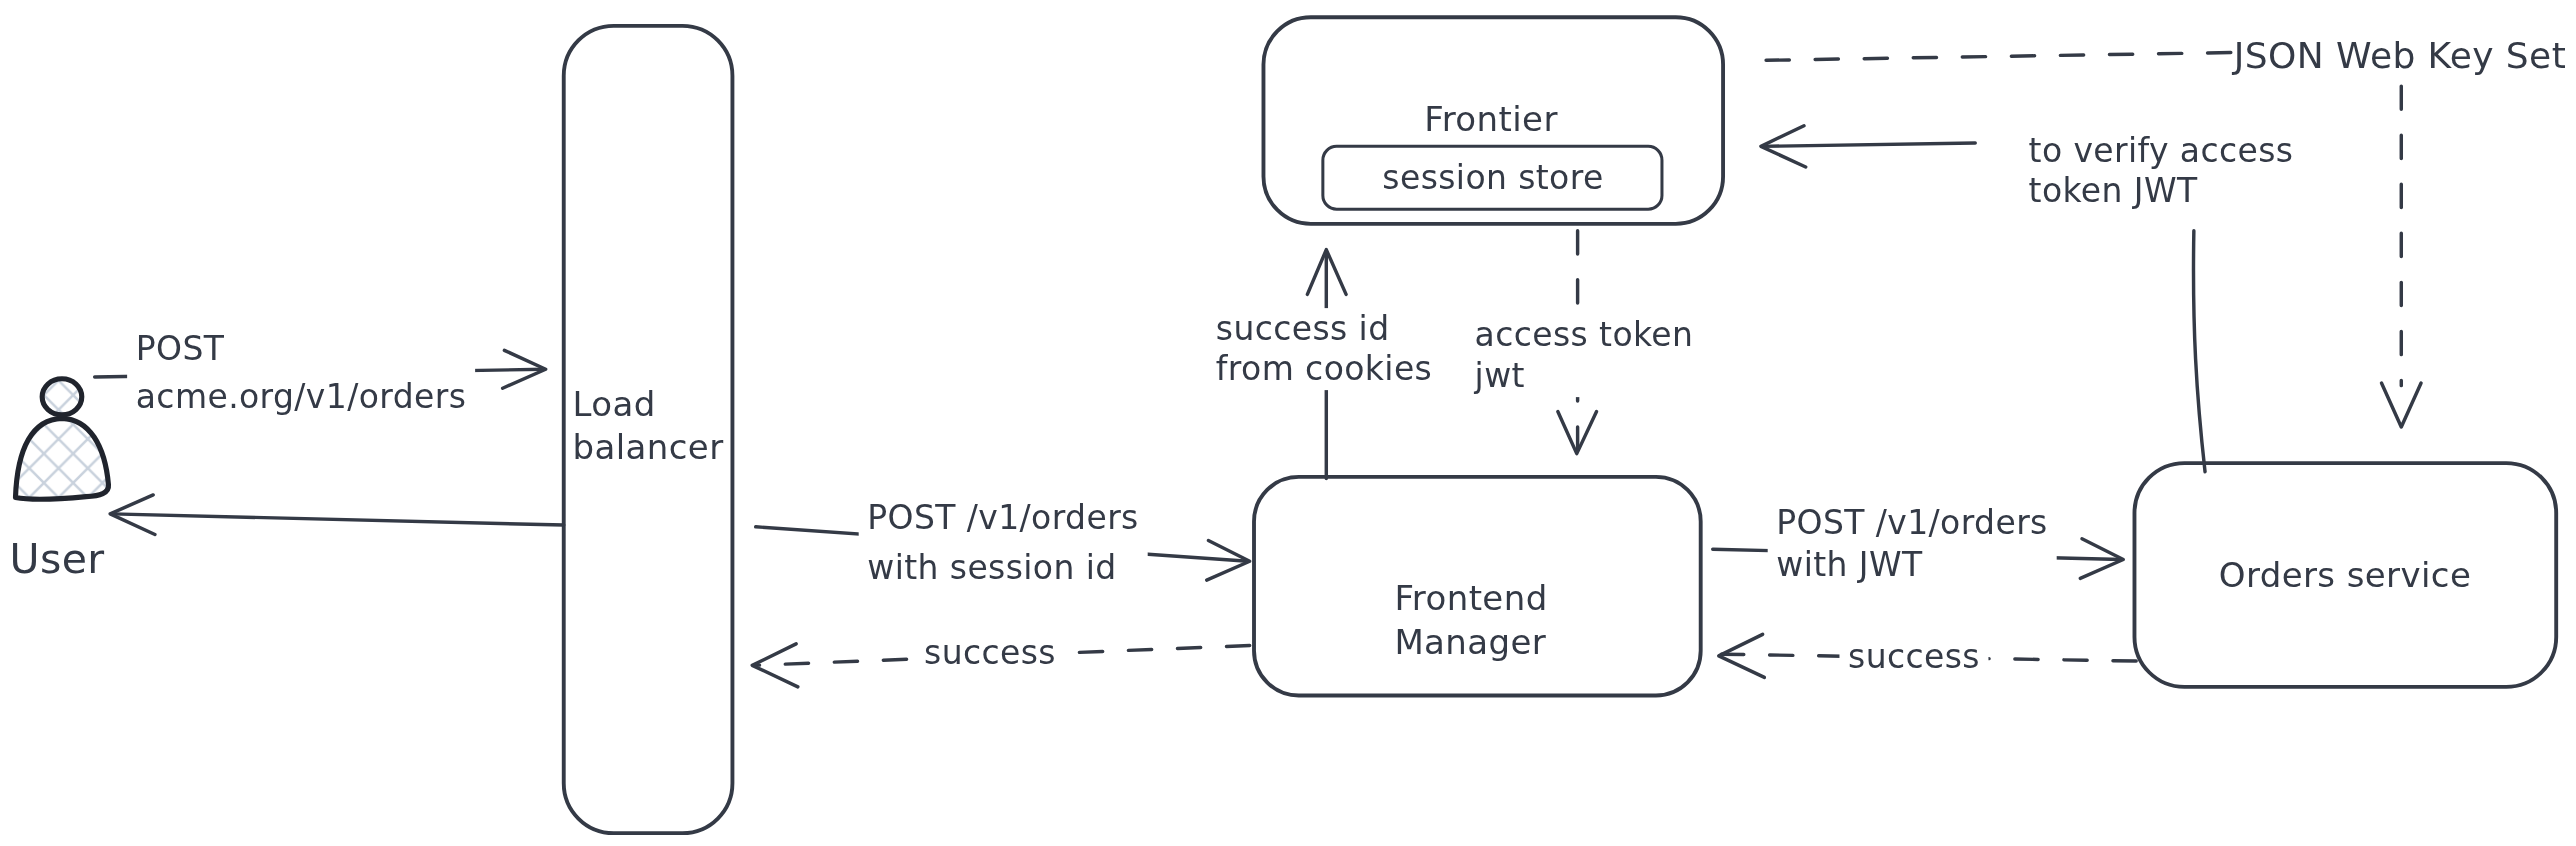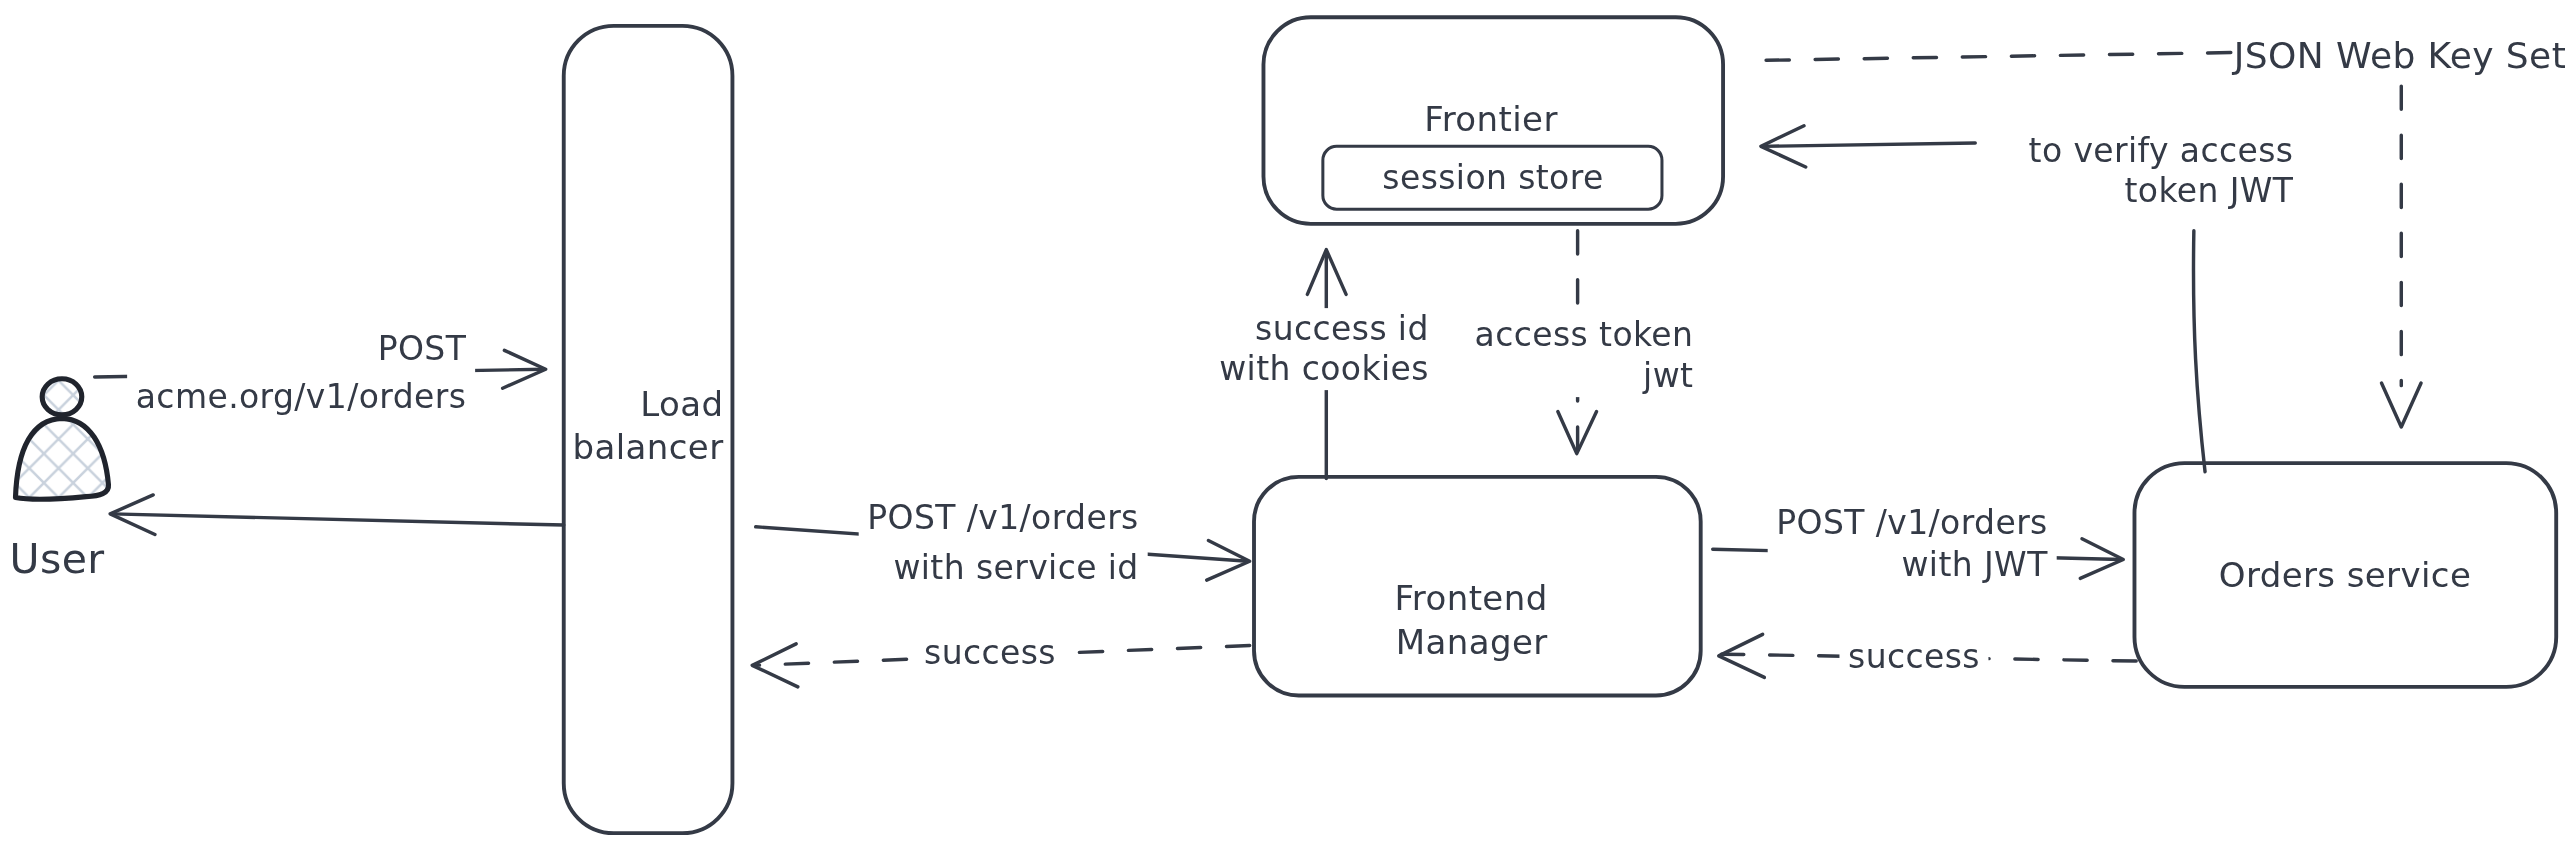--- a/index.html
+++ b/index.html
@@ -17,21 +17,21 @@
     font-family:"DejaVu Sans", sans-serif;
   }
   svg.layer{position:absolute;left:0;top:0;}
   .s{stroke:var(--ink);stroke-width:4;fill:none;stroke-linecap:round;stroke-linejoin:round;}
   .bx{fill:var(--bg);stroke:var(--ink);stroke-width:4.5;}
   .thin{stroke-width:3.5;}
   .dash{stroke-dasharray:27 30;}
   .person{stroke:var(--person);stroke-width:6;fill:url(#hatch);stroke-linejoin:round;}
   .lbl{
     position:absolute;transform:translate(-50%,-50%);
-    color:var(--ink);text-align:right;white-space:nowrap;
+    color:var(--ink);text-align:left;white-space:nowrap;
     letter-spacing:0.4px;
   }
   .edge{background:var(--bg);padding:0.9px 8.6px;}
   .ln{display:block;}
 </style>
 </head>
 <body>
 
 <div class="canvas">
 
@@ -128,28 +128,28 @@
 
   <div class="lbl" style="left:2400px;top:55px;font-size:36px;">JSON Web Key Set</div>
 
   <div class="lbl edge" style="left:301px;top:373px;font-size:33px;line-height:48px;">
     <span class="ln">POST</span>
     <span class="ln">acme.org/v1/orders</span>
   </div>
 
   <div class="lbl edge" style="left:1003px;top:543px;font-size:33px;line-height:50px;">
     <span class="ln">POST /v1/orders</span>
-    <span class="ln">with service id</span>
+    <span class="ln">with session id</span>
   </div>
 
   <div class="lbl edge" style="left:990px;top:652px;font-size:33px;">success</div>
 
   <div class="lbl edge" style="left:1324px;top:349px;font-size:33px;line-height:40px;">
     <span class="ln">success id</span>
-    <span class="ln">with cookies</span>
+    <span class="ln">from cookies</span>
   </div>
 
   <div class="lbl edge" style="left:1584px;top:355px;font-size:33px;line-height:41px;">
     <span class="ln">access token</span>
     <span class="ln">jwt</span>
   </div>
 
   <div class="lbl edge" style="left:1912px;top:544px;font-size:33px;line-height:42px;">
     <span class="ln">POST /v1/orders</span>
     <span class="ln">with JWT</span>

